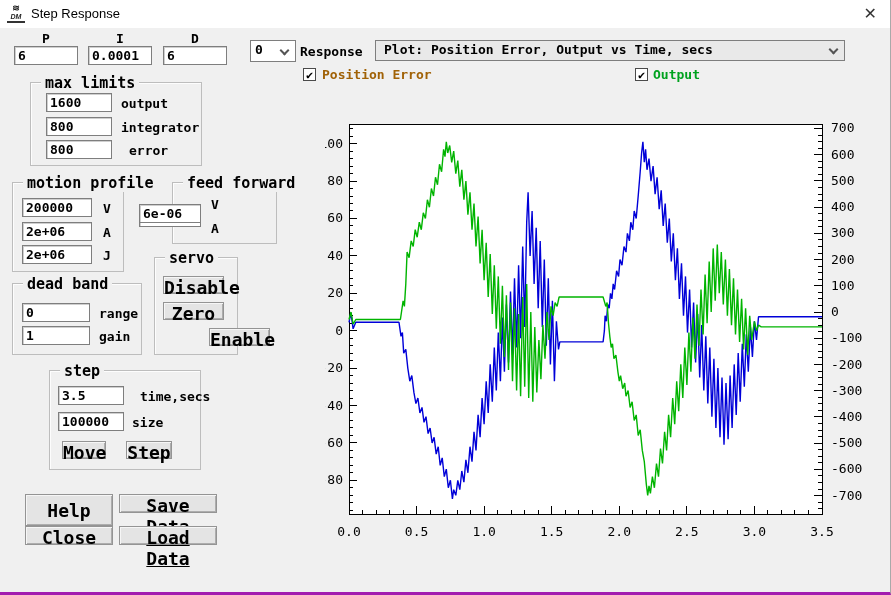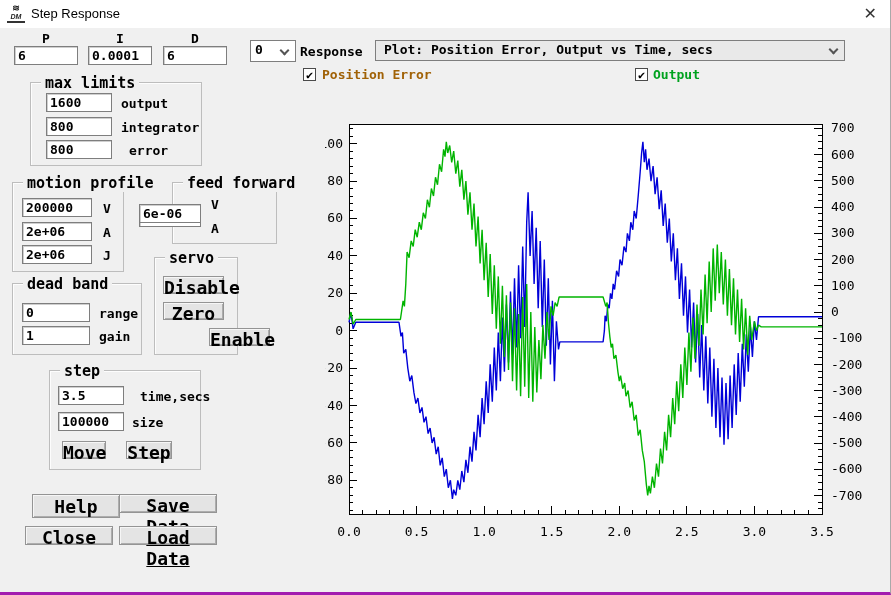--- a/index.html
+++ b/index.html
@@ -110,21 +110,21 @@
   <div class="grp" style="left:49px;top:370px;width:152px;height:100px;">
     <div class="cap">step</div>
   </div>
   <input class="fld" style="left: 58px; top: 386px; width: 66px;" value="3.5">
   <div class="lbl" style="left:140px;top:389px;">time,secs</div>
   <input class="fld" style="left: 58px; top: 412px; width: 66px;" value="100000">
   <div class="lbl" style="left:132px;top:415px;">size</div>
   <button class="btn" style="left:62px;top:441px;width:44px;height:18px;">Move</button>
   <button class="btn" style="left:126px;top:441px;width:46px;height:18px;">Step</button>
 
-  <button class="btn" style="left:25px;top:494px;width:88px;height:24px;margin-left:7px;">Help</button>
+  <button class="btn" style="left:25px;top:494px;width:88px;height:32px;">Help</button>
   <button class="btn" style="left:119px;top:494px;width:98px;height:19px;">Save Data</button>
   <button class="btn" style="left:25px;top:526px;width:88px;height:19px;">Close</button>
   <button class="btn" style="left:119px;top:526px;width:98px;height:19px;text-decoration:underline;">Load Data</button>
 
   <svg id="chart" width="550" height="460" viewBox="325 100 550 460" xmlns="http://www.w3.org/2000/svg">
       <rect x="349" y="124" width="473" height="390" fill="#ffffff" stroke="#000" stroke-width="1" shape-rendering="crispEdges"></rect>
       <line x1="349" y1="143.64028776978418" x2="357" y2="143.64028776978418" stroke="#000" stroke-width="1" shape-rendering="crispEdges"></line>
       <text x="343" y="147.64028776978418" text-anchor="end" font-size="13" fill="#000" font-family="&quot;DejaVu Sans Mono&quot;,&quot;Liberation Mono&quot;,monospace">100</text>
       <line x1="349" y1="181.0503597122302" x2="357" y2="181.0503597122302" stroke="#000" stroke-width="1" shape-rendering="crispEdges"></line>
       <text x="343" y="185.0503597122302" text-anchor="end" font-size="13" fill="#000" font-family="&quot;DejaVu Sans Mono&quot;,&quot;Liberation Mono&quot;,monospace">80</text>

